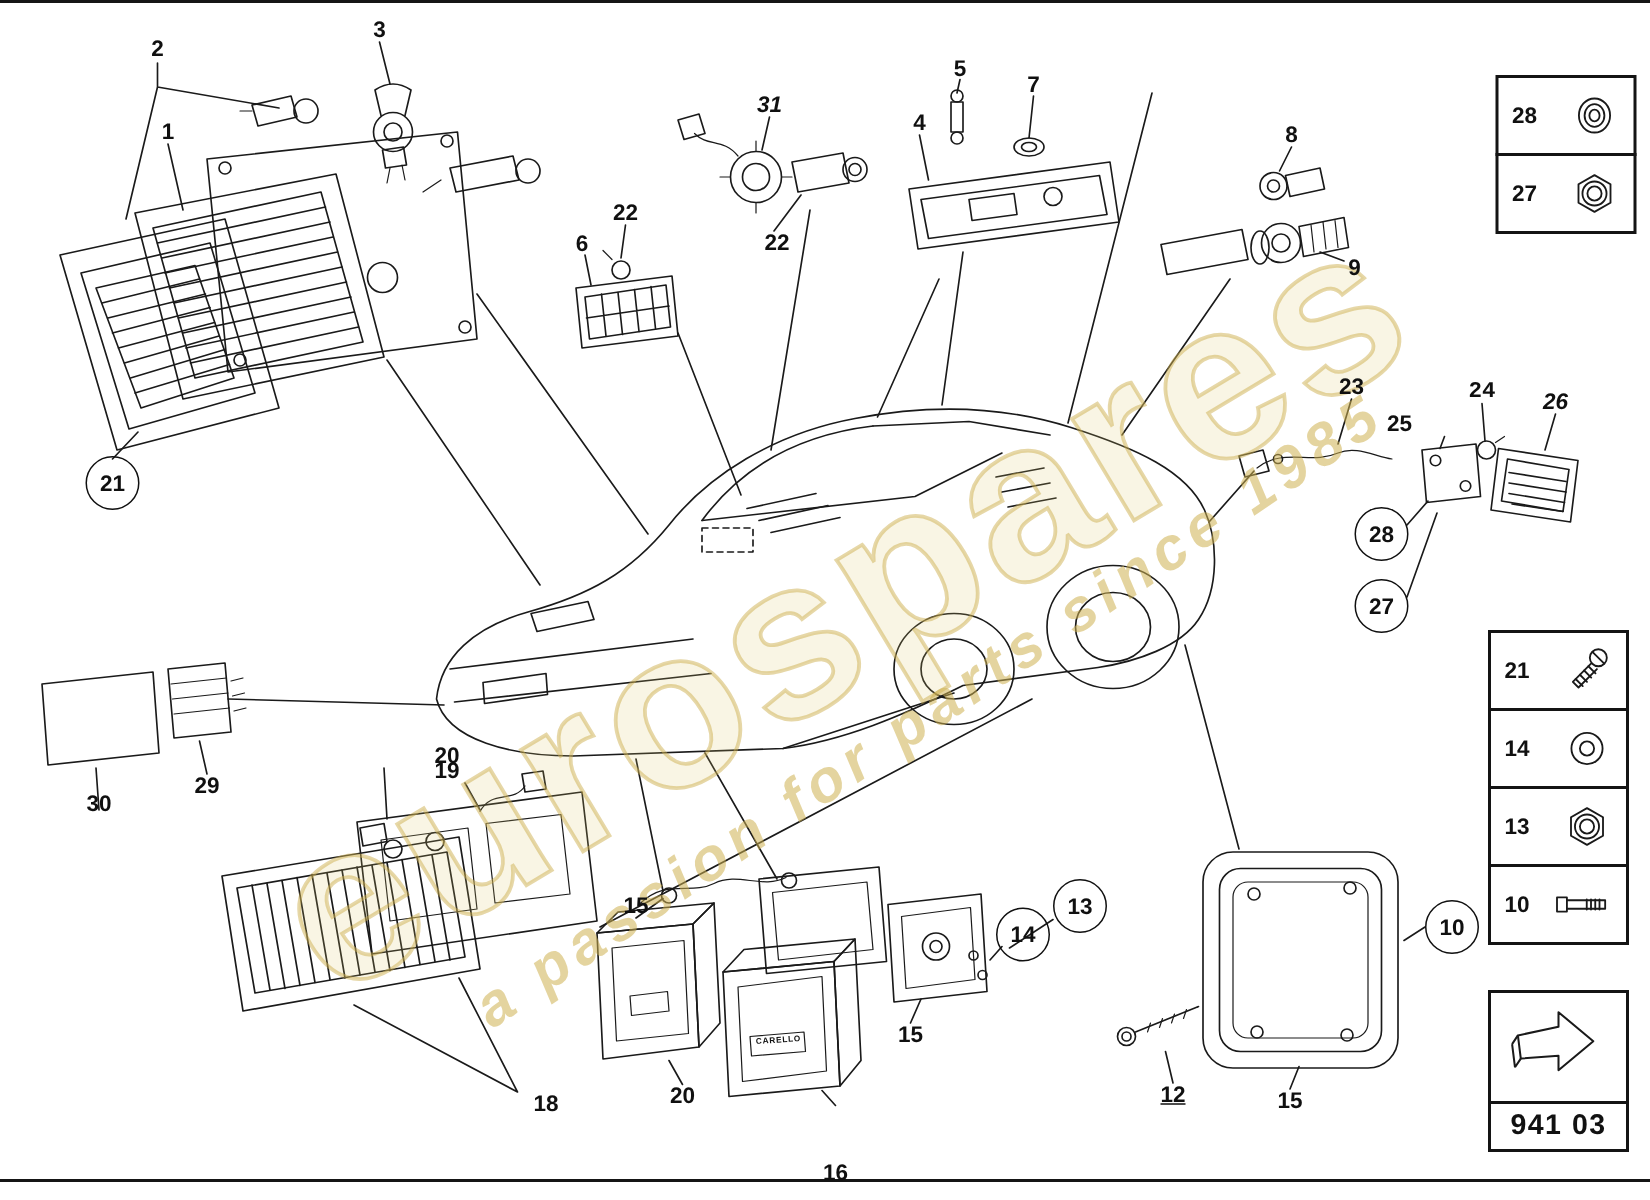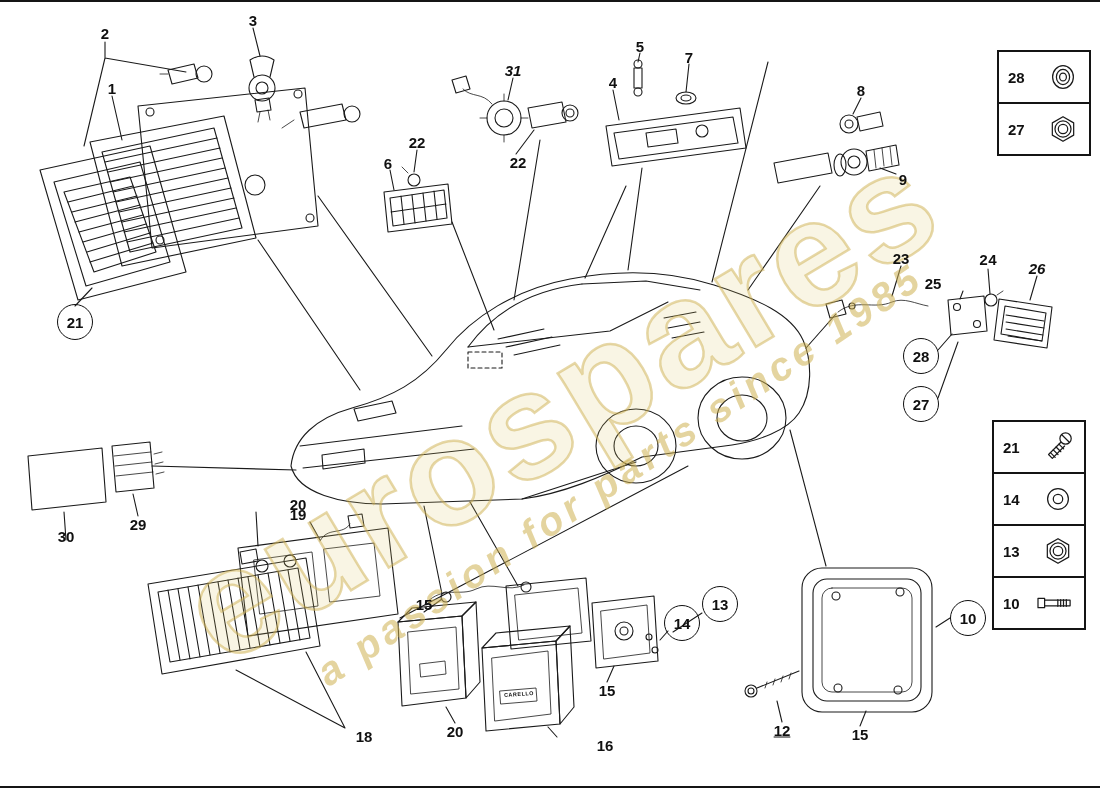--- a/index.html
+++ b/index.html
@@ -305,21 +305,21 @@
       <div class="callout plain" style="left: 988px; top: 261px; font-family: Liberation Mono, monospace;">24</div>
       <div class="callout plain" style="left: 933px; top: 283px;">25</div>
       <div class="callout plain" style="left: 1037px; top: 268px; font-style: italic;">26</div>
       <div class="callout plain" style="left: 256px; top: 504px; margin-left: 42px;">20</div>
       <div class="callout plain" style="left: 298px; top: 514px;">19</div>
       <div class="callout plain" style="left: 138px; top: 524px;">29</div>
       <div class="callout plain" style="left: 66px; top: 536px;">30</div>
       <div class="callout plain" style="left: 424px; top: 604px;">15</div>
       <div class="callout plain" style="left: 607px; top: 690px;">15</div>
       <div class="callout plain" style="left: 455px; top: 731px;">20</div>
-      <div class="callout plain" style="left: 557px; top: 745px; margin-left: 48px;">16</div>
+      <div class="callout plain" style="left: 557px; top: 782px;">16</div>
       <div class="callout plain" style="left: 364px; top: 736px;">18</div>
       <div class="callout plain" style="left: 782px; top: 730px; text-decoration: underline;">12</div>
       <div class="callout plain" style="left: 860px; top: 734px;">15</div>
       <div class="callout circled" style="left: 75px; top: 322px;">21</div>
       <div class="callout circled" style="left: 921px; top: 356px;">28</div>
       <div class="callout circled" style="left: 921px; top: 404px;">27</div>
       <div class="callout circled" style="left: 720px; top: 604px;">13</div>
       <div class="callout circled" style="left: 682px; top: 623px;">14</div>
       <div class="callout circled" style="left: 968px; top: 618px;">10</div>
     </div>
@@ -371,14 +371,25 @@
     <div class="legend-cell">
       <span class="legend-num">10</span>
       <svg class="legend-icon" width="40" height="34" viewBox="0 0 40 36">
         <rect x="2" y="13" width="7" height="10"></rect>
         <path d="M9,15 L36,15 M9,21 L36,21 M36,15 L36,21"></path>
         <path d="M23,14.5 L23,21.5 M26,14.5 L26,21.5 M29,14.5 L29,21.5 M32,14.5 L32,21.5"></path>
       </svg>
     </div>
   </div>
 
+  <div class="works-col">
+    <div class="arrow-box">
+      <svg width="78" height="58" viewBox="0 0 80 60">
+        <polygon points="12,22 40,16 40,6 64,26 40,46 40,36 14,38"></polygon>
+        <path d="M12,22 L8,28 M14,38 L10,44 M8,28 L10,44" fill="none"></path>
+      </svg>
+    </div>
+    <div class="code-box">
+      <span>941 03</span>
+    </div>
+  </div>
 
 </div>
 
 </body></html>

